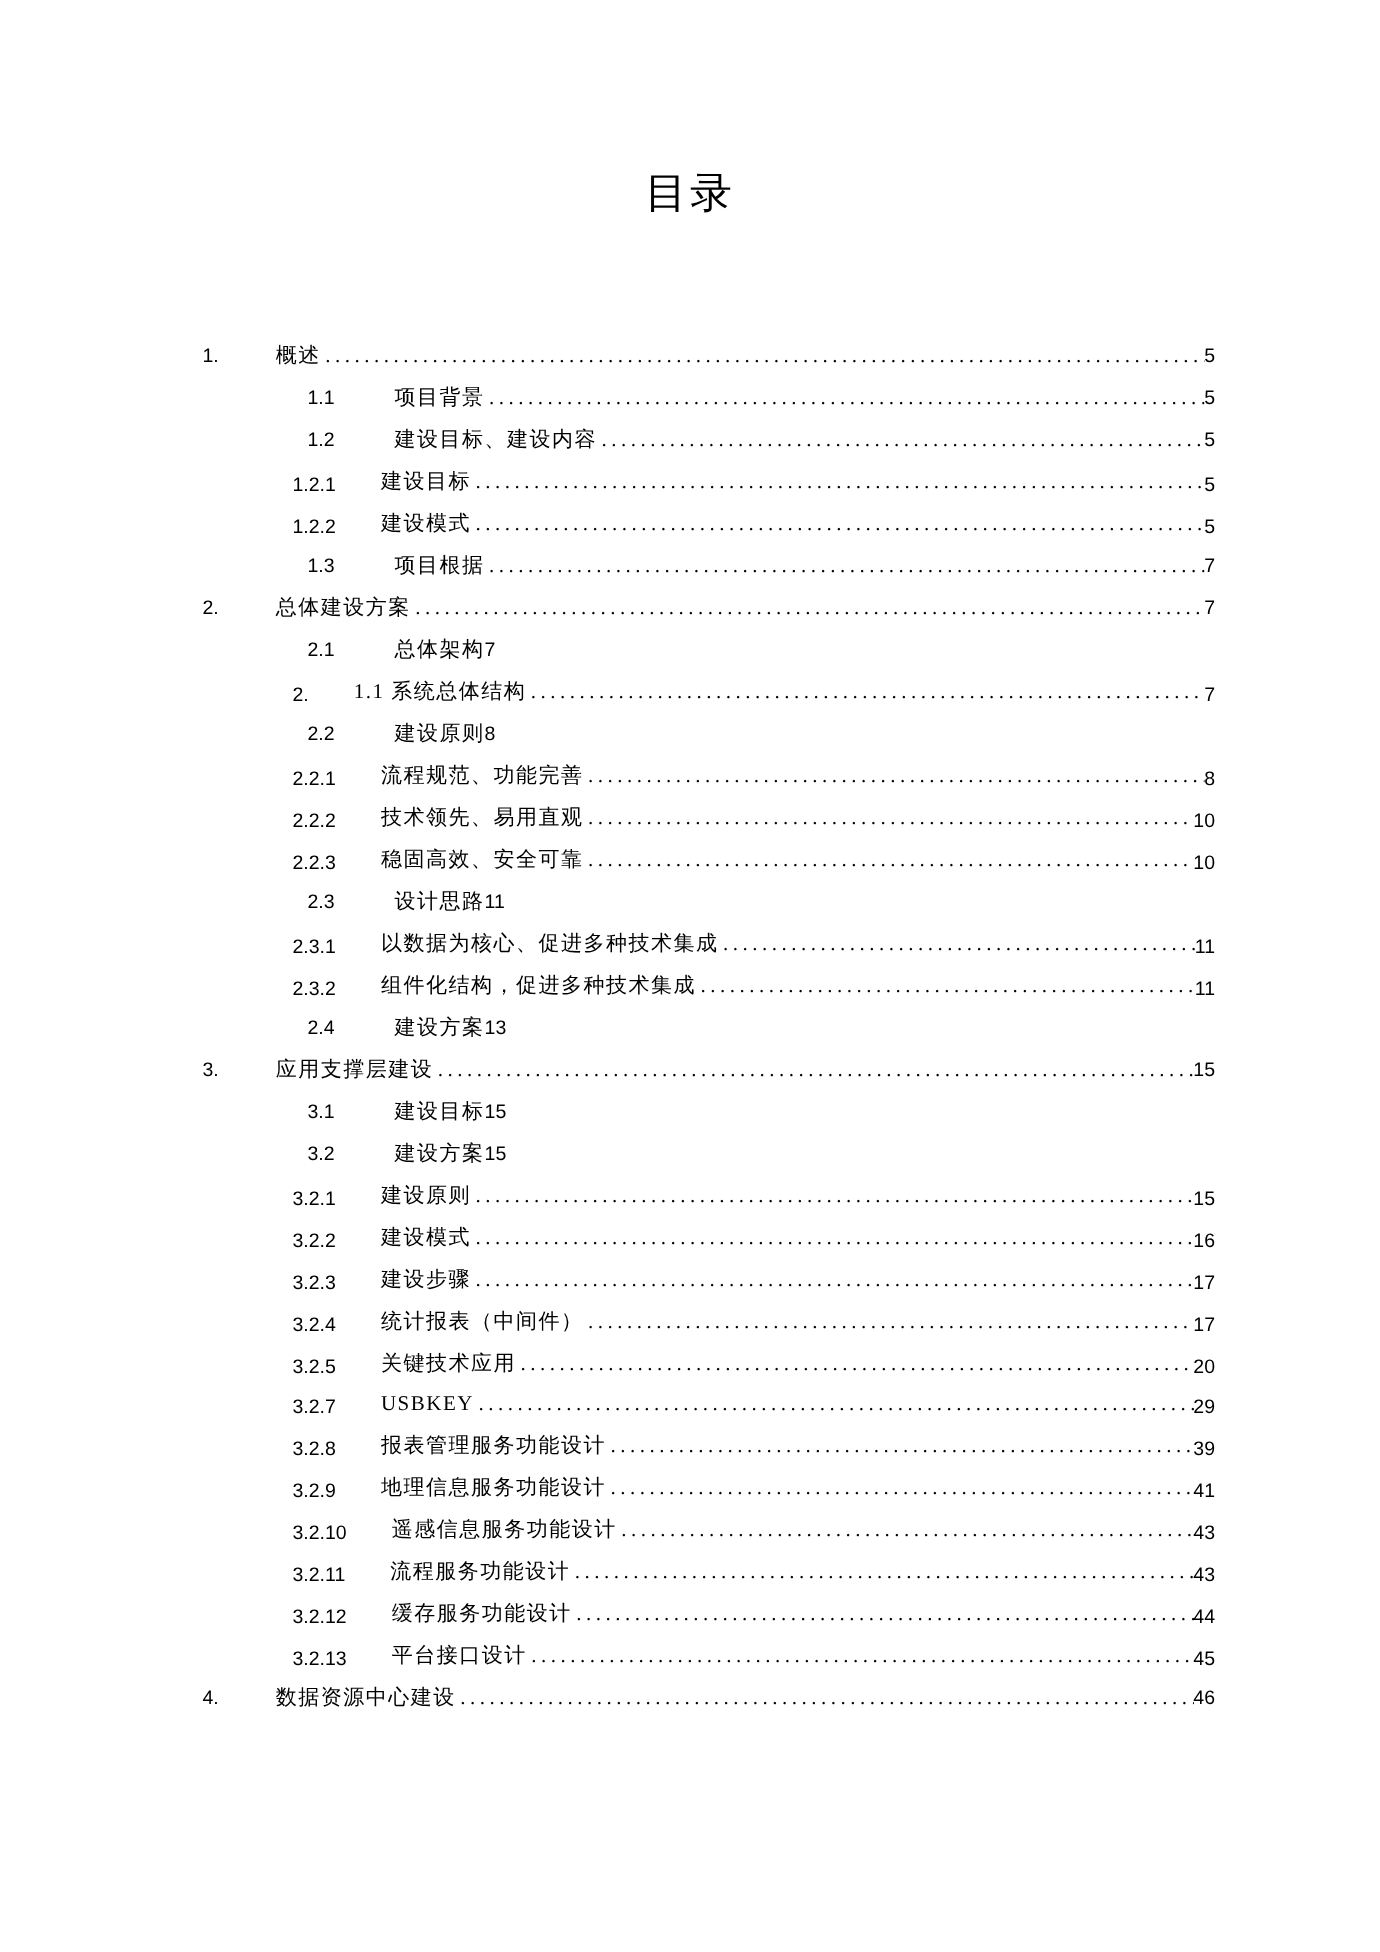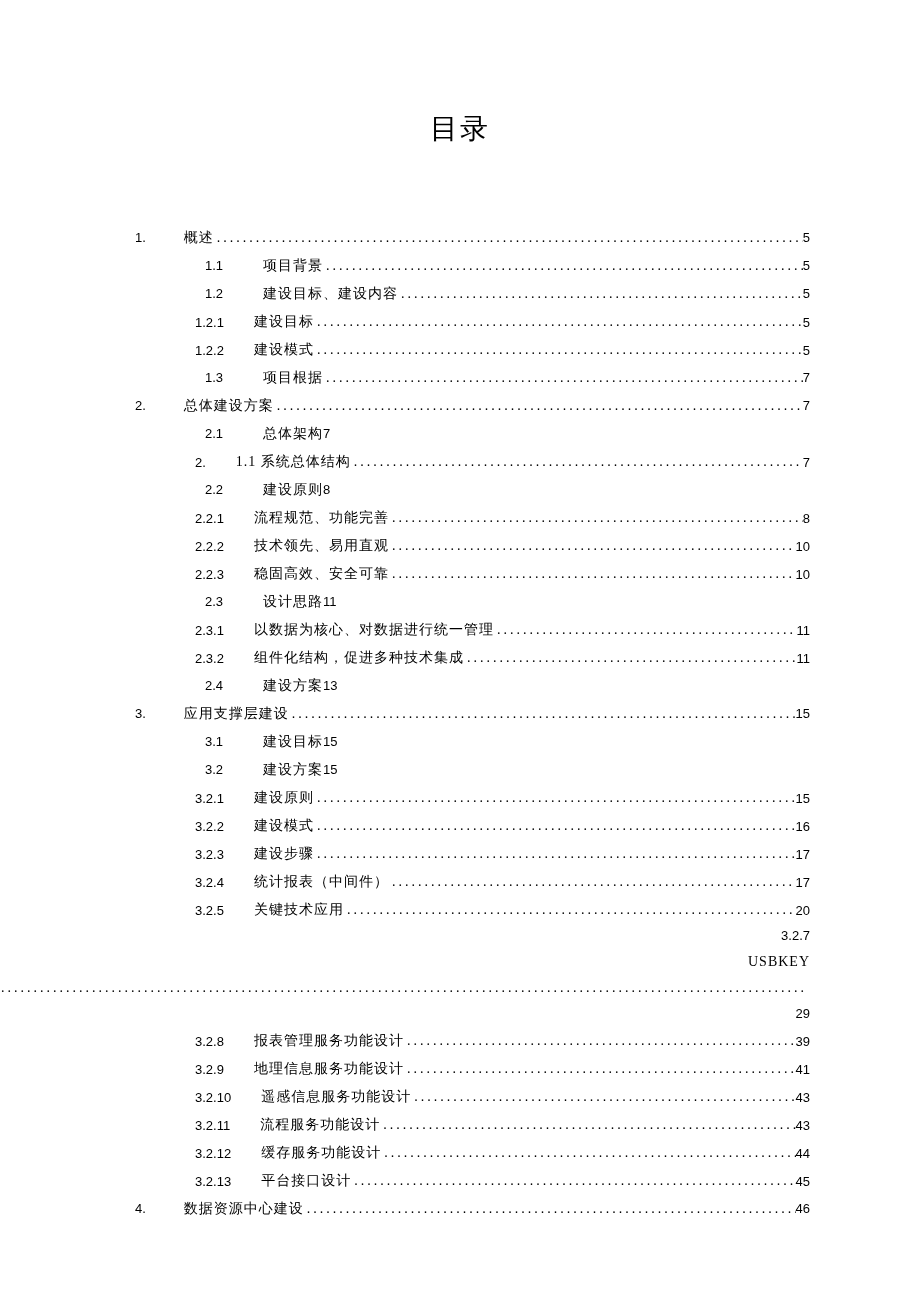--- a/index.html
+++ b/index.html
@@ -55,21 +55,21 @@
     .l2 .toc-num { font-family: Arial, sans-serif; font-size: 13px; margin-left: 40px; }
     .l3 .toc-num { font-family: Arial, sans-serif; font-size: 13px; }
     .l1 .toc-gap { width: 38px; }
     .l2 .toc-gap { width: 40px; }
     .l3 .toc-gap { width: 30px; }
     .inline-page {
       font-family: Arial, sans-serif;
       font-size: 13px;
     }
     
-    .tight { line-height: 1.9; flex-direction: column; }
+    .tight { line-height: 1.9; }
   </style>
 </head>
 <body>
 
 <div class="title">目录</div>
 <div id="toc-container">
     <div class="toc-entry l1">
       <span class="toc-num">1.</span>
       <span class="toc-gap"></span>
       <span class="toc-text">概述</span>
@@ -160,21 +160,21 @@
     </div>
     <div class="toc-entry l2 no-dots">
       <span class="toc-num">2.3</span>
       <span class="toc-gap"></span>
       <span class="toc-text">设计思路</span>
       <span class="inline-page">11</span>
     </div>
     <div class="toc-entry l3">
       <span class="toc-num">2.3.1</span>
       <span class="toc-gap"></span>
-      <span class="toc-text">以数据为核心、对数据进行统一管理</span>
+      <span class="toc-text">以数据为核心、促进多种技术集成</span>
       <span class="toc-dots"></span>
       <span class="toc-page">11</span>
     </div>
     <div class="toc-entry l3">
       <span class="toc-num">2.3.2</span>
       <span class="toc-gap"></span>
       <span class="toc-text">组件化结构，促进多种技术集成</span>
       <span class="toc-dots"></span>
       <span class="toc-page">11</span>
     </div>

